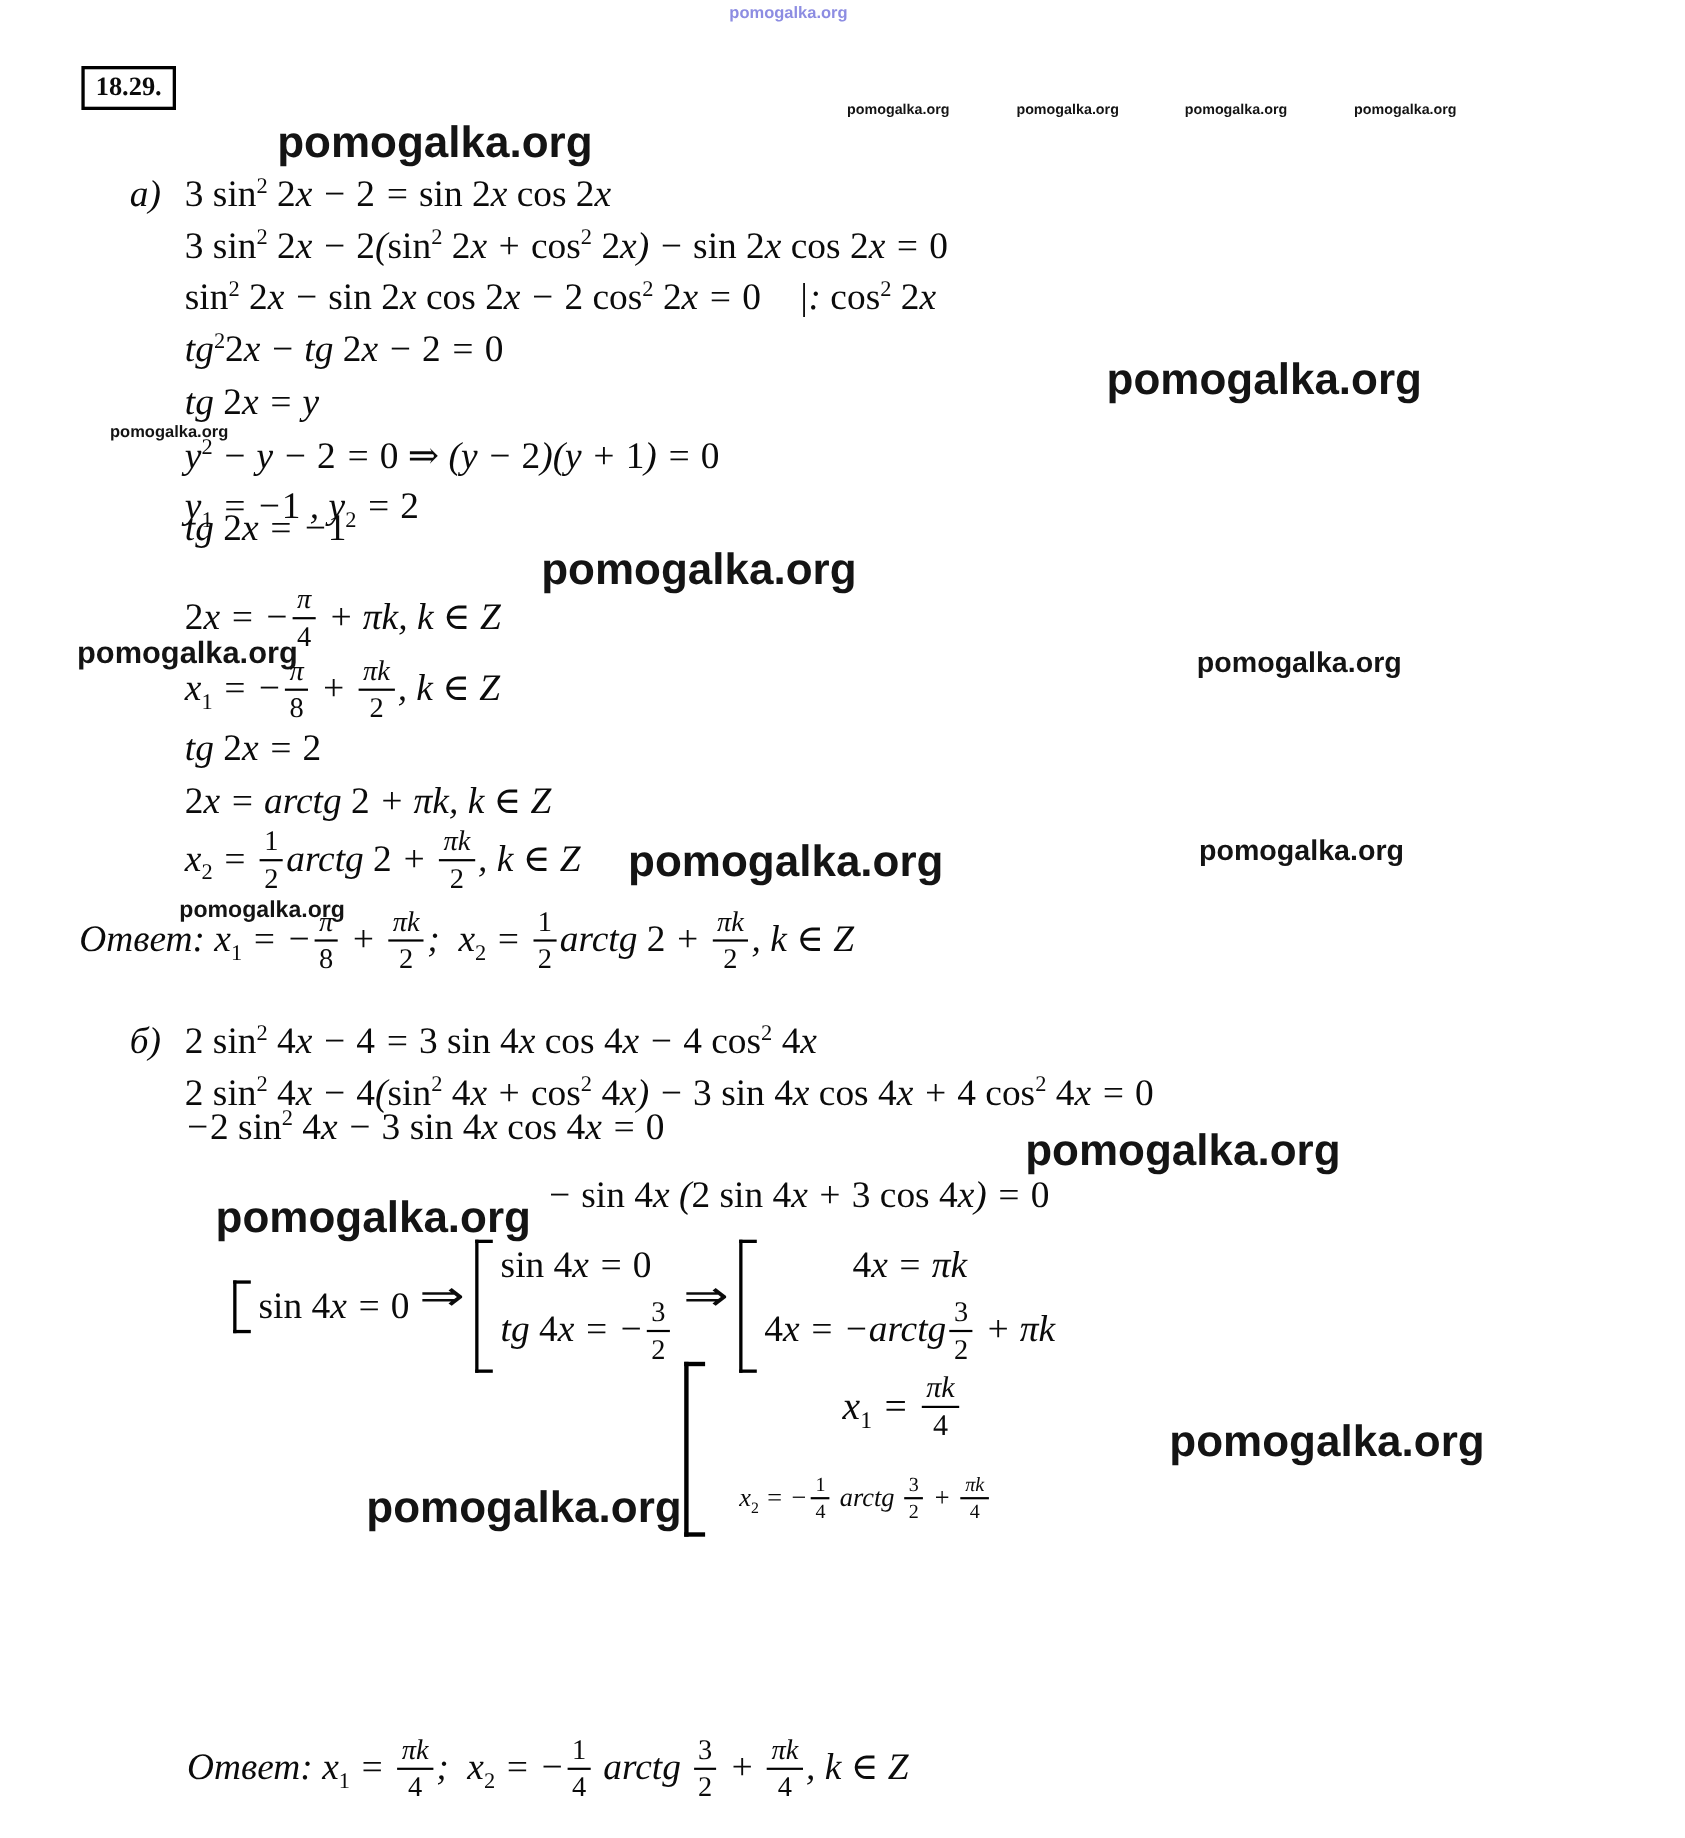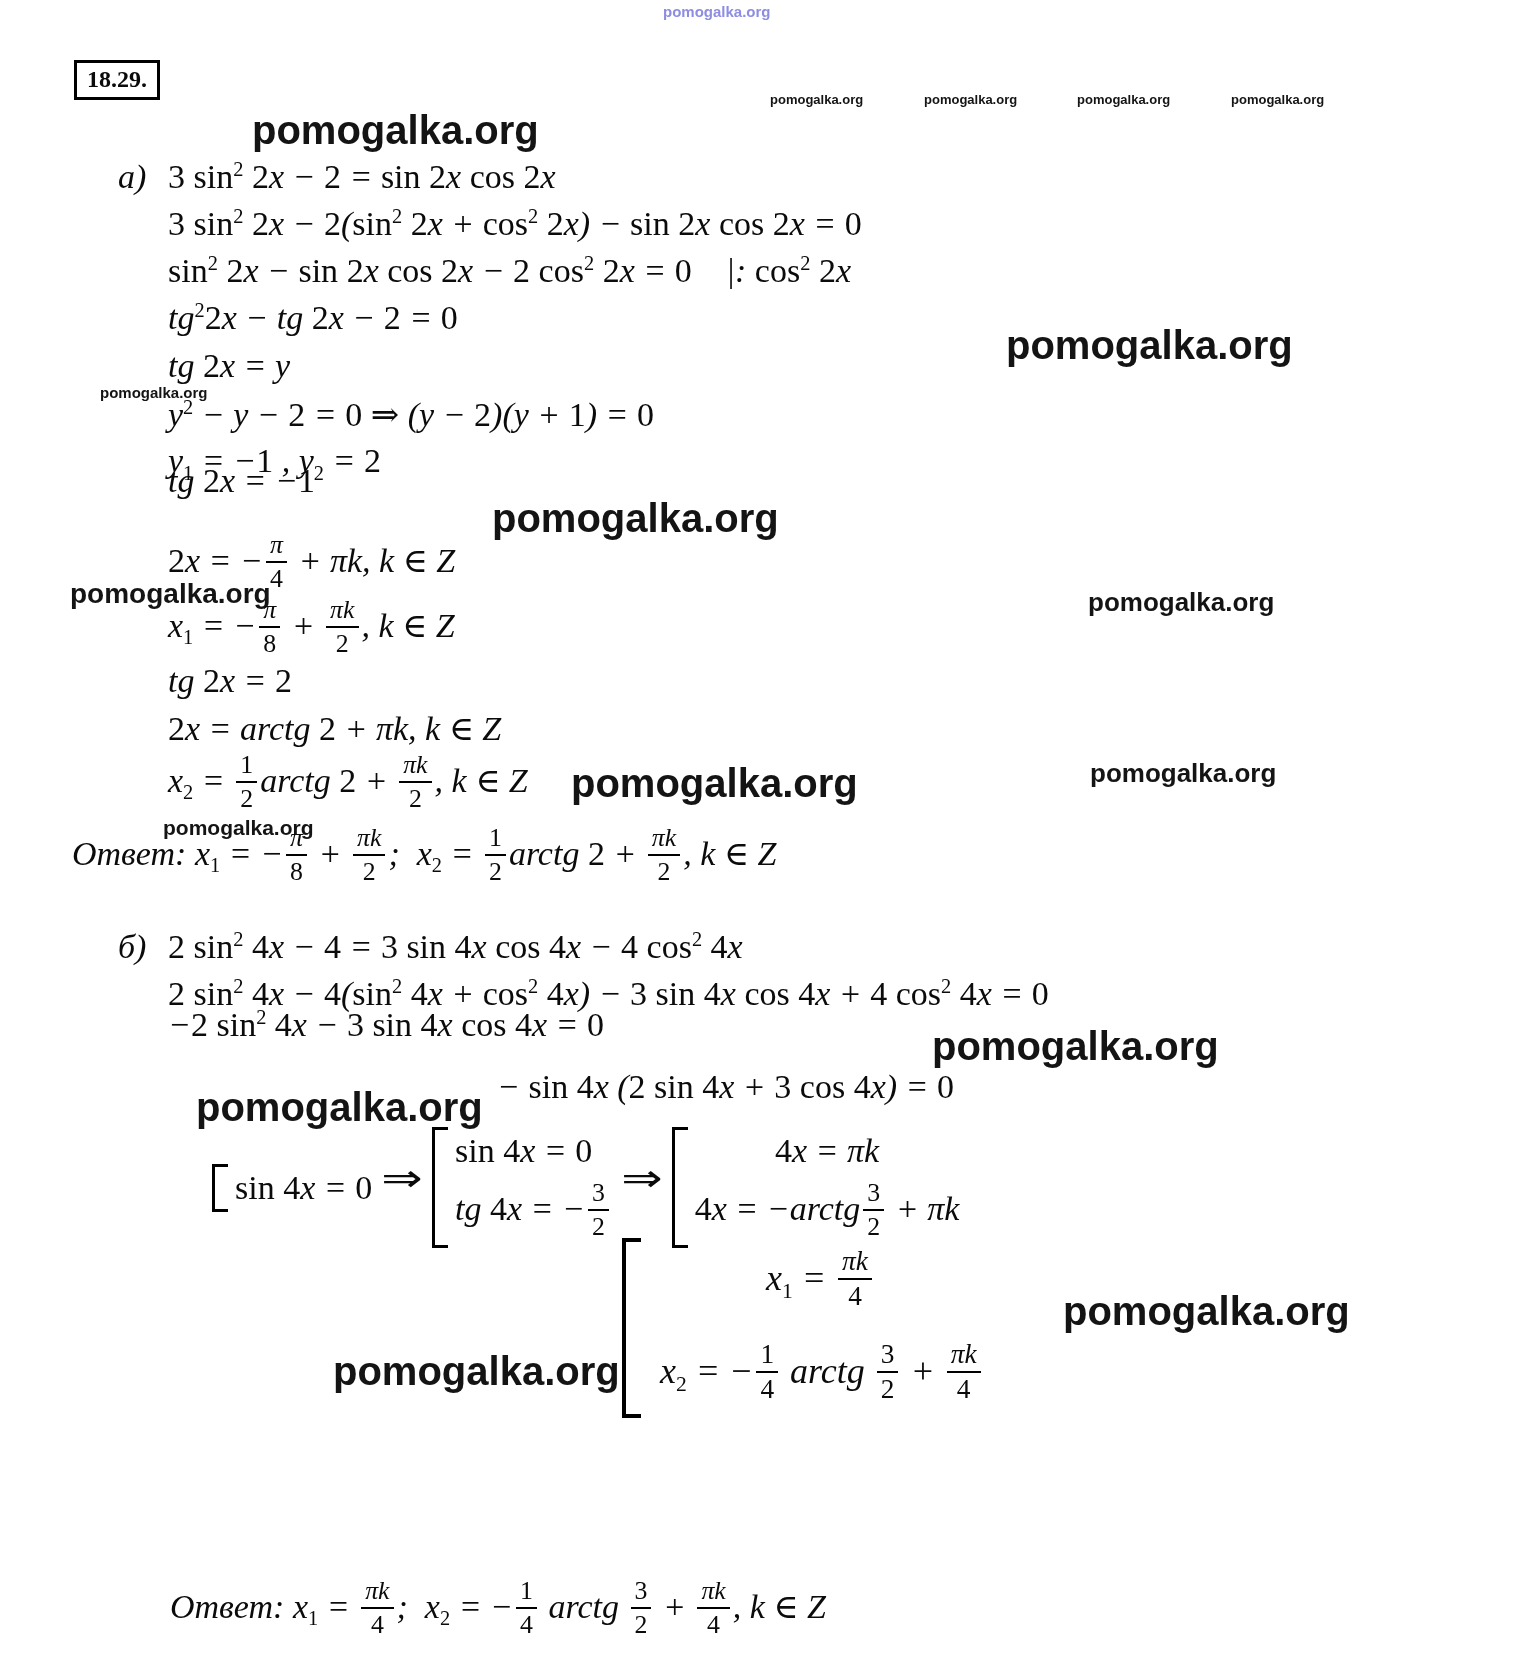--- a/index.html
+++ b/index.html
@@ -161,21 +161,21 @@
   </div>
 </div>
 
 <div class="final-system" style="left:622px;top:1238px;">
   <div class="brk thick"></div>
   <div class="rows big-gap">
     <div class="srow" style="margin-left:118px;font-size:36px;">x<sub><span class="up">1</span></sub> = <span class="frac">
           <span class="fnum">πk</span>
           <span class="fden"><span class="up">4</span></span>
         </span></div>
-    <div class="srow" style="margin-left:12px;font-size:36px;">x<sub><span class="up">2</span></sub> = −<span class="frac">
+    <div class="srow" style="margin-left:24px;font-size:24px;">x<sub><span class="up">2</span></sub> = −<span class="frac">
           <span class="fnum"><span class="up">1</span></span>
           <span class="fden"><span class="up">4</span></span>
         </span> arctg <span class="frac">
           <span class="fnum"><span class="up">3</span></span>
           <span class="fden"><span class="up">2</span></span>
         </span> + <span class="frac">
           <span class="fnum">πk</span>
           <span class="fden"><span class="up">4</span></span>
         </span></div>
   </div>

